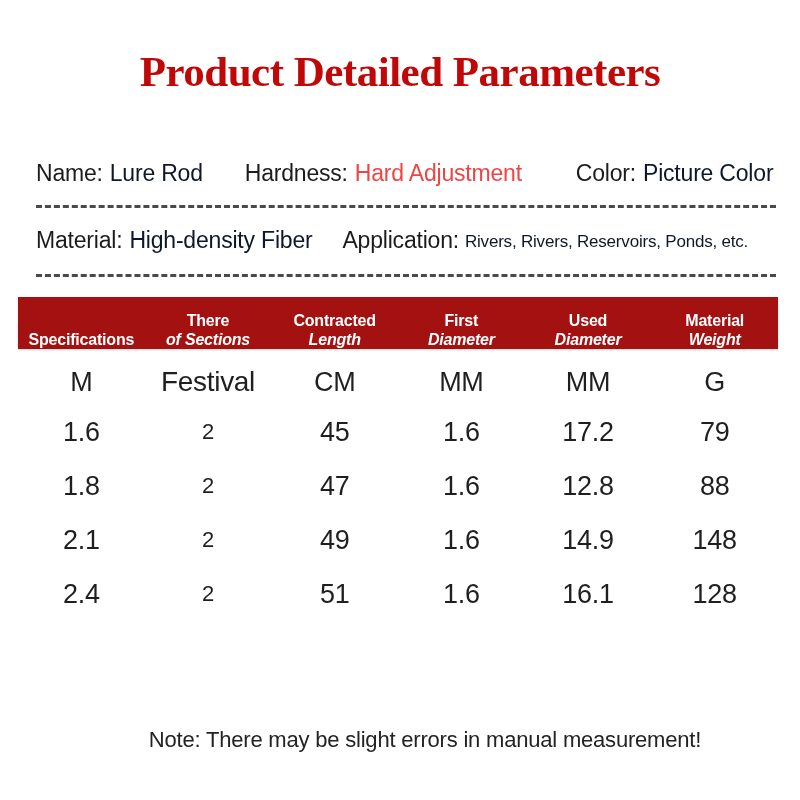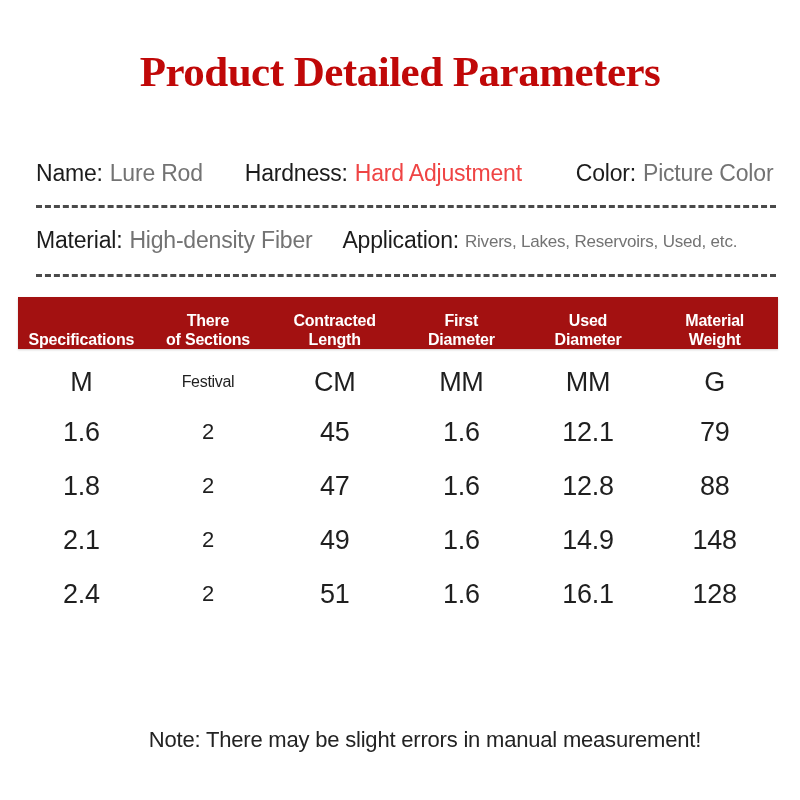--- a/index.html
+++ b/index.html
@@ -53,21 +53,21 @@
     align-items: baseline;
     white-space: nowrap;
   }
   .lbl {
     color: #1c1c1c;
     font-size: 23px;
     font-weight: normal;
     letter-spacing: -0.2px;
   }
   .val {
-    color: #737373;
+    color: #0f172a;
     font-size: 23px;
     margin-left: 7px;
     letter-spacing: -0.2px;
   }
   .val.accent {
     color: #ef4444;
   }
   .val.small {
     font-size: 17px;
     margin-left: 6px;
@@ -107,42 +107,42 @@
     flex: 1 1 0;
     text-align: center;
     color: #ffffff;
     font-weight: bold;
     font-size: 16px;
     line-height: 19px;
     letter-spacing: -0.2px;
     padding: 0 2px;
     box-sizing: border-box;
   }
-  .th .l2 { display: block; }
+  .th .l2 { display: block; font-style: italic; }
 
   .tbody { width: 100%; }
   .tr {
     display: flex;
     align-items: center;
     height: 54px;
   }
   .tr.units { height: 46px; margin-top: 10px; }
   .td {
     flex: 1 1 0;
     text-align: center;
     color: #1f1f1f;
     font-size: 27px;
     letter-spacing: -0.3px;
     box-sizing: border-box;
   }
   .td.sec {
     font-size: 22px;
   }
   .td.unit-sec {
-    font-size: 16px;
+    font-size: 28px;
   }
 
   
   .note {
     position: absolute;
     top: 727px;
     left: 0;
     width: 800px;
     text-align: center;
     font-size: 22px;
@@ -179,21 +179,21 @@
   <div class="dash dash-1"></div>
 
   <div class="info-row info-row-2">
     <div class="pair">
       <span class="lbl">Material:</span>
       <span class="val">High-density Fiber</span>
     </div>
     <div class="gap-c"></div>
     <div class="pair">
       <span class="lbl">Application:</span>
-      <span class="val small">Rivers, Lakes, Reservoirs, Used, etc.</span>
+      <span class="val small">Rivers, Rivers, Reservoirs, Ponds, etc.</span>
     </div>
   </div>
 
   <div class="dash dash-2"></div>
 
   <div class="table">
     <div class="thead">
       <div class="th">
         <span>Specifications</span>
       </div>
@@ -228,21 +228,21 @@
         <div class="td">MM</div>
         <div class="td">MM</div>
         <div class="td">G</div>
       </div>
 
       <div class="tr">
         <div class="td">1.6</div>
         <div class="td sec">2</div>
         <div class="td">45</div>
         <div class="td">1.6</div>
-        <div class="td">12.1</div>
+        <div class="td">17.2</div>
         <div class="td">79</div>
       </div>
 
       <div class="tr">
         <div class="td">1.8</div>
         <div class="td sec">2</div>
         <div class="td">47</div>
         <div class="td">1.6</div>
         <div class="td">12.8</div>
         <div class="td">88</div>

